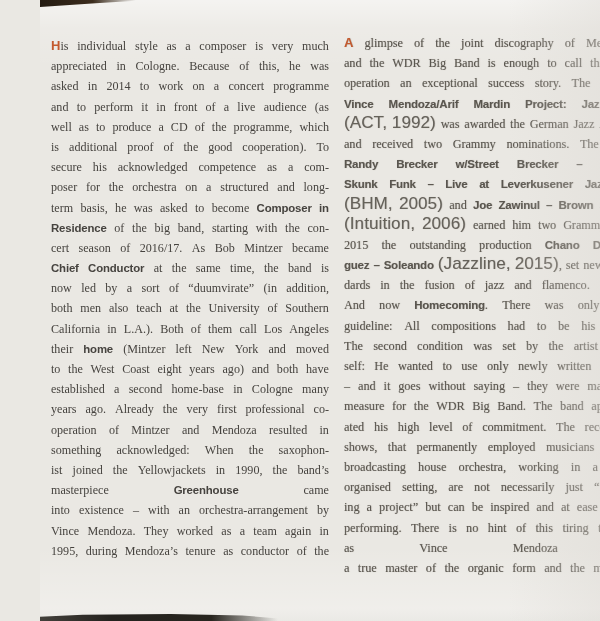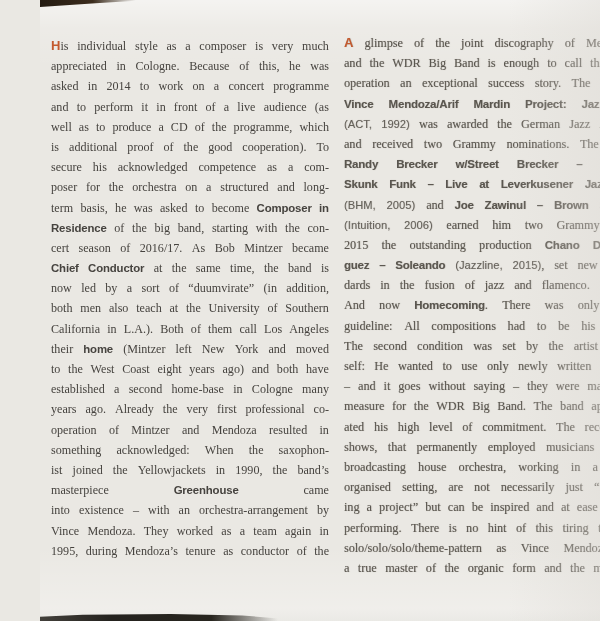--- a/index.html
+++ b/index.html
@@ -49,21 +49,21 @@
     text-shadow:.5px .4px .7px rgba(120,115,106,.55);
   }
   .line {
     display:flex; justify-content:space-between; align-items:baseline;
     height:20.2px; line-height:20.2px; white-space:pre;
   }
   .line.last { justify-content:flex-start; column-gap:10px; }
   .w { display:inline-block; white-space:nowrap; }
   .s-n { font-family:"Liberation Serif", serif; font-size:12.1px; }
   .s-b { font-family:"Liberation Sans", sans-serif; font-weight:700; font-size:11.4px; letter-spacing:-.15px; }
-  .s-l { font-family:"Liberation Sans", sans-serif; font-weight:400; font-size:11px; letter-spacing:.1px; opacity:.92; }
+  .s-l { font-family:"Liberation Sans", sans-serif; font-weight:400; font-size:17px; letter-spacing:.1px; opacity:.92; }
   .s-i { font-family:"Liberation Sans", sans-serif; font-weight:700; font-size:13px; color:#c45a2e; }
 </style>
 </head>
 <body>
 
 <div class="photo">
   <div class="bar-top"></div>
   <div class="col col-left">
       <div class="line"><span class="w"><span class="s-i">H</span><span class="s-n">is</span></span><span class="w"><span class="s-n">individual</span></span><span class="w"><span class="s-n">style</span></span><span class="w"><span class="s-n">as</span></span><span class="w"><span class="s-n">a</span></span><span class="w"><span class="s-n">composer</span></span><span class="w"><span class="s-n">is</span></span><span class="w"><span class="s-n">very</span></span><span class="w"><span class="s-n">much</span></span></div>
       <div class="line"><span class="w"><span class="s-n">appreciated</span></span><span class="w"><span class="s-n">in</span></span><span class="w"><span class="s-n">Cologne.</span></span><span class="w"><span class="s-n">Because</span></span><span class="w"><span class="s-n">of</span></span><span class="w"><span class="s-n">this,</span></span><span class="w"><span class="s-n">he</span></span><span class="w"><span class="s-n">was</span></span></div>
@@ -111,18 +111,18 @@
       <div class="line"><span class="w"><span class="s-n">The</span></span><span class="w"><span class="s-n">second</span></span><span class="w"><span class="s-n">condition</span></span><span class="w"><span class="s-n">was</span></span><span class="w"><span class="s-n">set</span></span><span class="w"><span class="s-n">by</span></span><span class="w"><span class="s-n">the</span></span><span class="w"><span class="s-n">artist</span></span><span class="w"><span class="s-n">him-</span></span></div>
       <div class="line"><span class="w"><span class="s-n">self:</span></span><span class="w"><span class="s-n">He</span></span><span class="w"><span class="s-n">wanted</span></span><span class="w"><span class="s-n">to</span></span><span class="w"><span class="s-n">use</span></span><span class="w"><span class="s-n">only</span></span><span class="w"><span class="s-n">newly</span></span><span class="w"><span class="s-n">written</span></span><span class="w"><span class="s-n">pieces</span></span></div>
       <div class="line"><span class="w"><span class="s-n">–</span></span><span class="w"><span class="s-n">and</span></span><span class="w"><span class="s-n">it</span></span><span class="w"><span class="s-n">goes</span></span><span class="w"><span class="s-n">without</span></span><span class="w"><span class="s-n">saying</span></span><span class="w"><span class="s-n">–</span></span><span class="w"><span class="s-n">they</span></span><span class="w"><span class="s-n">were</span></span><span class="w"><span class="s-n">made</span></span><span class="w"><span class="s-n">to</span></span></div>
       <div class="line"><span class="w"><span class="s-n">measure</span></span><span class="w"><span class="s-n">for</span></span><span class="w"><span class="s-n">the</span></span><span class="w"><span class="s-n">WDR</span></span><span class="w"><span class="s-n">Big</span></span><span class="w"><span class="s-n">Band.</span></span><span class="w"><span class="s-n">The</span></span><span class="w"><span class="s-n">band</span></span><span class="w"><span class="s-n">appreci-</span></span></div>
       <div class="line"><span class="w"><span class="s-n">ated</span></span><span class="w"><span class="s-n">his</span></span><span class="w"><span class="s-n">high</span></span><span class="w"><span class="s-n">level</span></span><span class="w"><span class="s-n">of</span></span><span class="w"><span class="s-n">commitment.</span></span><span class="w"><span class="s-n">The</span></span><span class="w"><span class="s-n">recording</span></span></div>
       <div class="line"><span class="w"><span class="s-n">shows,</span></span><span class="w"><span class="s-n">that</span></span><span class="w"><span class="s-n">permanently</span></span><span class="w"><span class="s-n">employed</span></span><span class="w"><span class="s-n">musicians</span></span><span class="w"><span class="s-n">of</span></span><span class="w"><span class="s-n">a</span></span></div>
       <div class="line"><span class="w"><span class="s-n">broadcasting</span></span><span class="w"><span class="s-n">house</span></span><span class="w"><span class="s-n">orchestra,</span></span><span class="w"><span class="s-n">working</span></span><span class="w"><span class="s-n">in</span></span><span class="w"><span class="s-n">a</span></span><span class="w"><span class="s-n">well</span></span></div>
       <div class="line"><span class="w"><span class="s-n">organised</span></span><span class="w"><span class="s-n">setting,</span></span><span class="w"><span class="s-n">are</span></span><span class="w"><span class="s-n">not</span></span><span class="w"><span class="s-n">necessarily</span></span><span class="w"><span class="s-n">just</span></span><span class="w"><span class="s-n">“finish-</span></span></div>
       <div class="line"><span class="w"><span class="s-n">ing</span></span><span class="w"><span class="s-n">a</span></span><span class="w"><span class="s-n">project”</span></span><span class="w"><span class="s-n">but</span></span><span class="w"><span class="s-n">can</span></span><span class="w"><span class="s-n">be</span></span><span class="w"><span class="s-n">inspired</span></span><span class="w"><span class="s-n">and</span></span><span class="w"><span class="s-n">at</span></span><span class="w"><span class="s-n">ease</span></span><span class="w"><span class="s-n">when</span></span></div>
       <div class="line"><span class="w"><span class="s-n">performing.</span></span><span class="w"><span class="s-n">There</span></span><span class="w"><span class="s-n">is</span></span><span class="w"><span class="s-n">no</span></span><span class="w"><span class="s-n">hint</span></span><span class="w"><span class="s-n">of</span></span><span class="w"><span class="s-n">this</span></span><span class="w"><span class="s-n">tiring</span></span><span class="w"><span class="s-n">theme/</span></span></div>
-      <div class="line"><span class="w"><span class="s-n">solo/solo/solo/theme-pattern</span></span><span class="w"><span class="s-n">as</span></span><span class="w"><span class="s-n">Vince</span></span><span class="w"><span class="s-n">Mendoza</span></span><span class="w"><span class="s-n">is</span></span></div>
+      <div class="line"><span class="w"><span class="s-n">as</span></span><span class="w"><span class="s-n">Vince</span></span><span class="w"><span class="s-n">Mendoza</span></span><span class="w"><span class="s-n">is</span></span></div>
       <div class="line"><span class="w"><span class="s-n">a</span></span><span class="w"><span class="s-n">true</span></span><span class="w"><span class="s-n">master</span></span><span class="w"><span class="s-n">of</span></span><span class="w"><span class="s-n">the</span></span><span class="w"><span class="s-n">organic</span></span><span class="w"><span class="s-n">form</span></span><span class="w"><span class="s-n">and</span></span><span class="w"><span class="s-n">the</span></span><span class="w"><span class="s-n">musical</span></span></div>
     </div>
   <div class="fade-right"></div>
   <div class="bar-bottom"></div>
 </div>
 
 </body></html>

